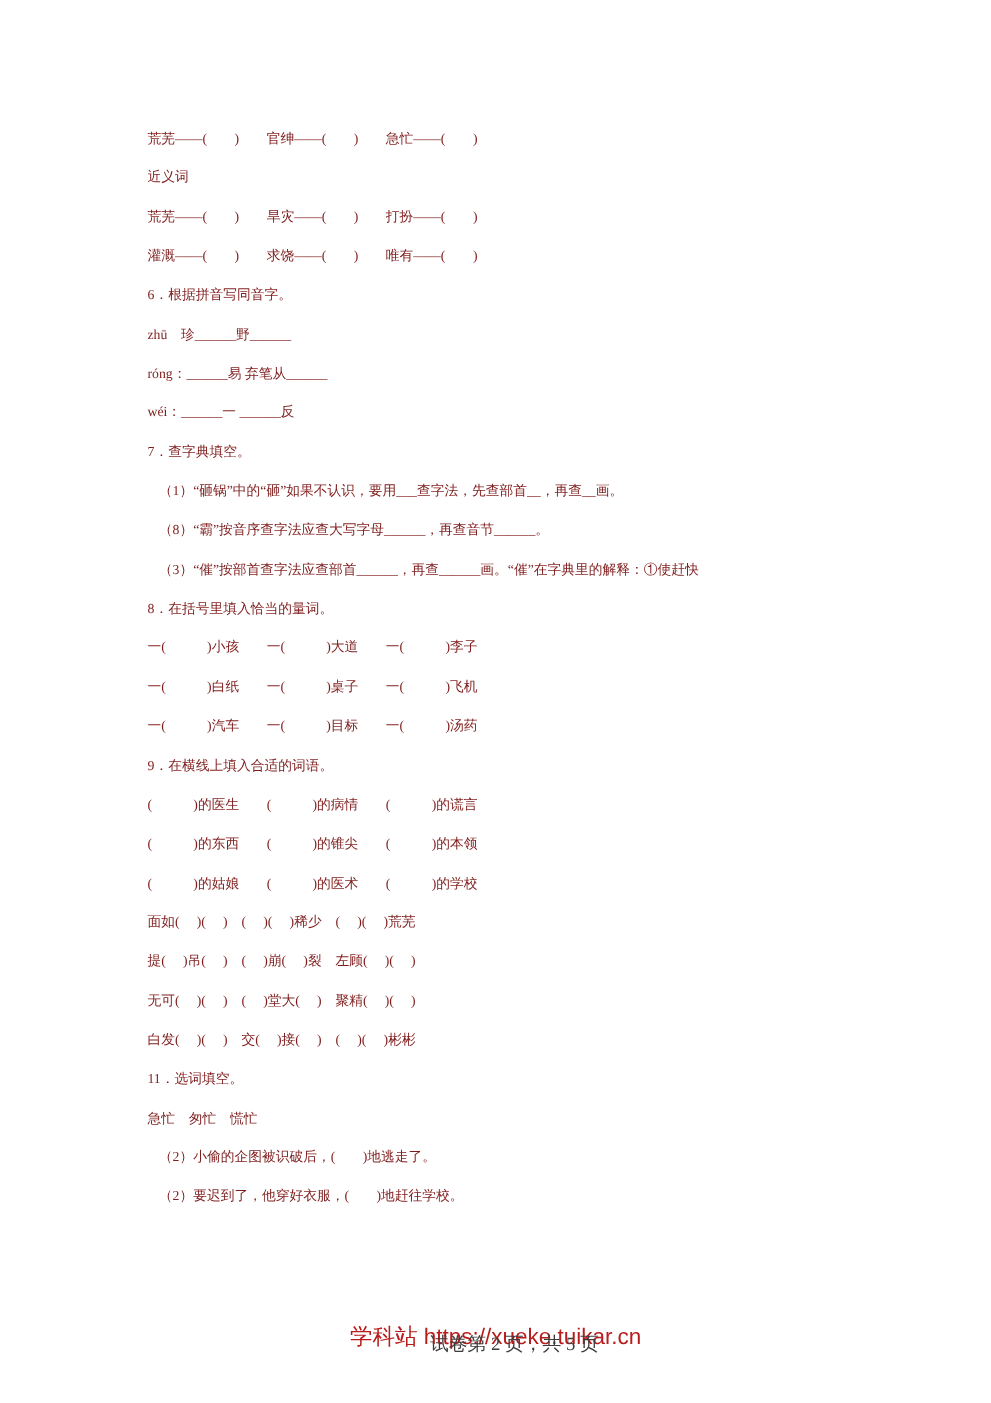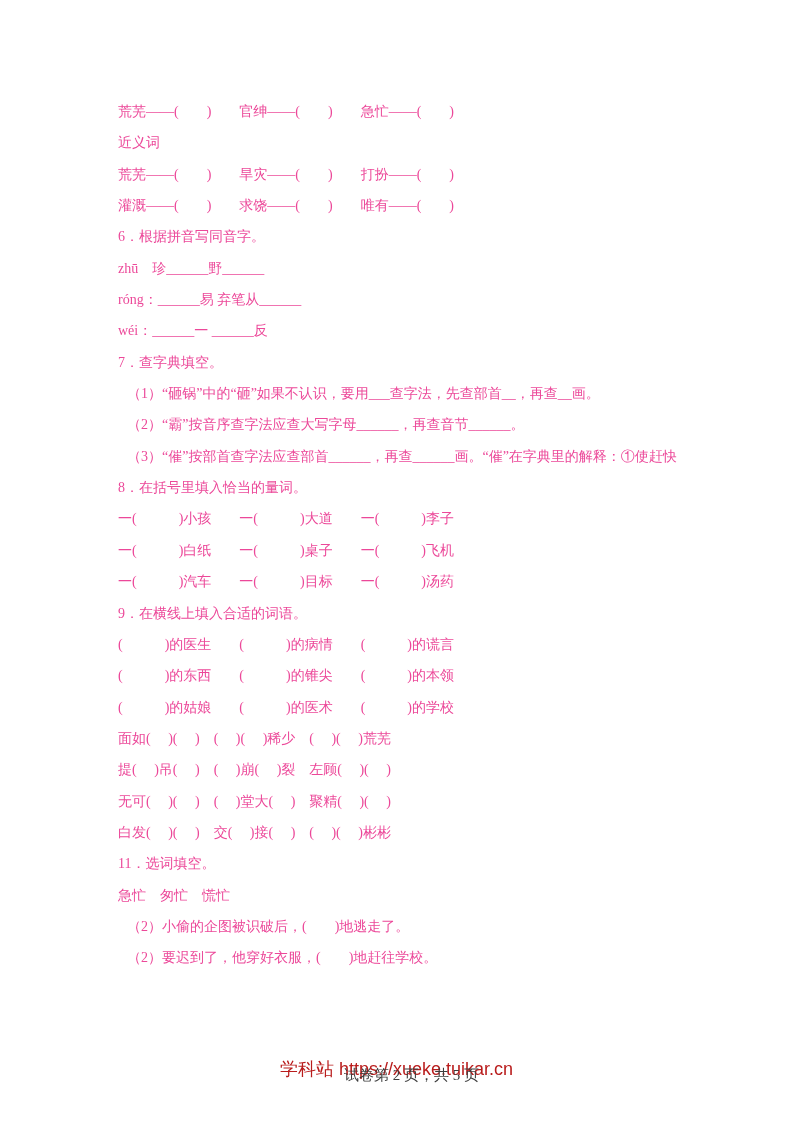--- a/index.html
+++ b/index.html
@@ -6,22 +6,22 @@
   body{
     width:793px;height:1122px;
     background:#ffffff;
     position:relative;
     overflow:hidden;
     font-family:"Liberation Serif","DejaVu Serif",serif;
   }
   .doc-content{
     position:absolute;
     left:118px;top:96px;
-    color:#ec4899;
-    font-size:14px;
+    color:#7f1d1d;
+    font-size:11px;
     line-height:31.35px;
   }
   .line{
     white-space:pre;
     height:31.35px;
   }
   .indent{padding-left:9px;}
   .footer-watermark{
     position:absolute;
     left:280px;top:1057px;
@@ -48,21 +48,21 @@
   <div class="line">荒芜——(　　)　　官绅——(　　)　　急忙——(　　)</div>
   <div class="line">近义词</div>
   <div class="line">荒芜——(　　)　　旱灾——(　　)　　打扮——(　　)</div>
   <div class="line">灌溉——(　　)　　求饶——(　　)　　唯有——(　　)</div>
   <div class="line">6．根据拼音写同音字。</div>
   <div class="line">zhū　珍______野______</div>
   <div class="line">róng：______易 弃笔从______</div>
   <div class="line">wéi：______一 ______反</div>
   <div class="line">7．查字典填空。</div>
   <div class="line indent">（1）“砸锅”中的“砸”如果不认识，要用___查字法，先查部首__，再查__画。</div>
-  <div class="line indent">（2）“霸”按音序查字法应查大写字母______，再查音节______。</div>
+  <div class="line indent">（8）“霸”按音序查字法应查大写字母______，再查音节______。</div>
   <div class="line indent">（3）“催”按部首查字法应查部首______，再查______画。“催”在字典里的解释：①使赶快</div>
   <div class="line">8．在括号里填入恰当的量词。</div>
   <div class="line">一(　　　)小孩　　一(　　　)大道　　一(　　　)李子</div>
   <div class="line">一(　　　)白纸　　一(　　　)桌子　　一(　　　)飞机</div>
   <div class="line">一(　　　)汽车　　一(　　　)目标　　一(　　　)汤药</div>
   <div class="line">9．在横线上填入合适的词语。</div>
   <div class="line">(　　　)的医生　　(　　　)的病情　　(　　　)的谎言</div>
   <div class="line">(　　　)的东西　　(　　　)的锥尖　　(　　　)的本领</div>
   <div class="line">(　　　)的姑娘　　(　　　)的医术　　(　　　)的学校</div>
   <div class="line">面如(　 )(　 )　(　 )(　 )稀少　(　 )(　 )荒芜</div>

